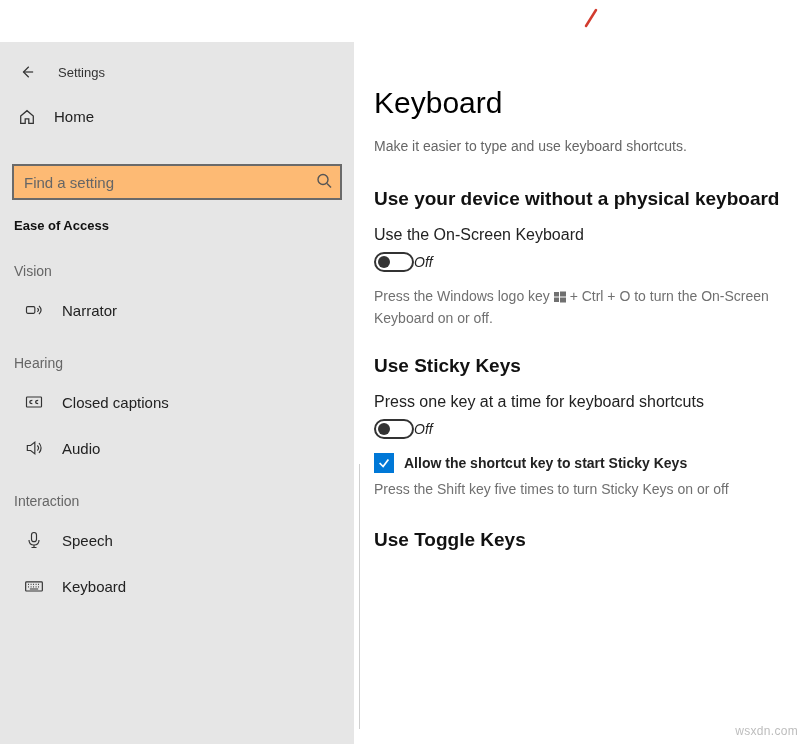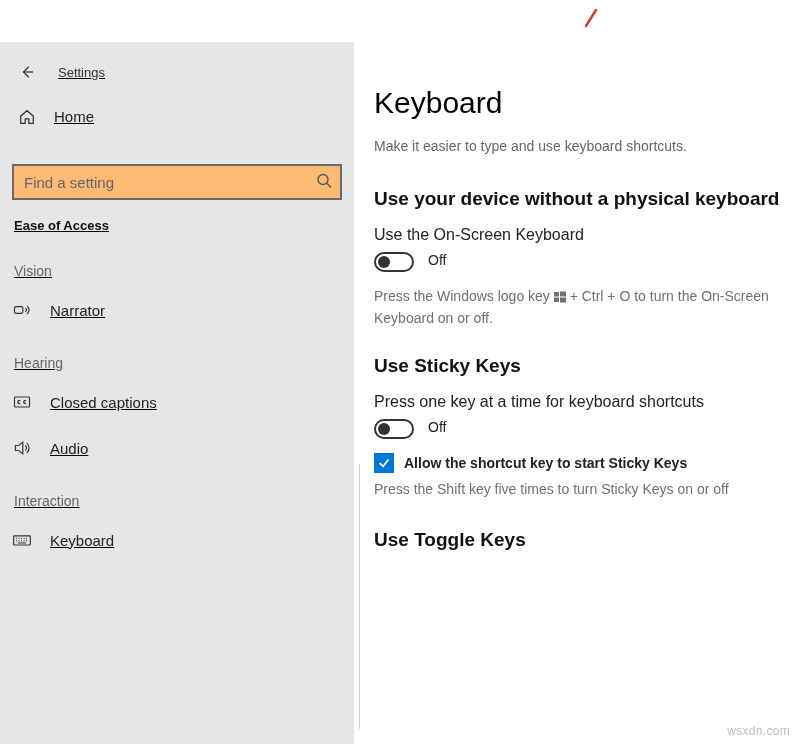--- a/index.html
+++ b/index.html
@@ -29,21 +29,20 @@
       display: flex;
       height: 702px;
     }
     
     .sidebar {
       width: 354px;
       background: #e6e6e6;
       display: flex;
       flex-direction: column;
       padding-top: 8px;
-      text-decoration: underline;
     }
     .header-row {
       display: flex;
       align-items: center;
       height: 44px;
       padding-left: 20px;
       gap: 24px;
       color: #333;
     }
     .back-arrow { width: 14px; height: 14px; display: flex; align-items:center; justify-content:center; }
@@ -89,21 +88,21 @@
     }
     .group-label {
       font-size: 14px;
       color: #666;
       padding: 22px 14px 8px 14px;
     }
     .nav-item {
       display: flex;
       align-items: center;
       gap: 18px;
-      padding: 0 12px;
+      padding: 0 24px;
       height: 46px;
       font-size: 15px;
       color: #222;
       cursor: default;
     }
     .nav-item .icon { width: 20px; height: 20px; display:flex; align-items:center; justify-content:center; color:#333; }
     
     .divider-line {
       position: absolute;
       left: 359px;
@@ -115,38 +114,38 @@
     .main {
       flex: 1;
       padding: 20px 0 0 20px;
       position: relative;
       overflow: hidden;
     }
     .page-title { font-size: 30px; font-weight: 400; margin-top: 24px; margin-bottom: 18px; }
     .page-desc { font-size: 14px; color: #666; margin-bottom: 34px; }
     .section-title { font-size: 19px; font-weight: 700; margin-bottom: 16px; color:#111; }
     .field-label { font-size: 16px; color: #222; margin-bottom: 8px; }
-    .toggle-row { display: flex; gap: 14px; margin-bottom: 14px; }
+    .toggle-row { display: flex; align-items: center; margin-bottom: 14px; font-style: italic; }
     .toggle {
       width: 40px; height: 20px; border: 2px solid #333; border-radius: 12px; position: relative; background: #fff;
     }
     .toggle::after {
       content: ""; position: absolute; left: 2px; top: 2px; width: 12px; height: 12px; border-radius: 50%; background: #333;
     }
     .toggle-state { font-size: 14px; color:#222; }
     .hint { font-size: 14px; color: #707070; line-height: 1.45; margin-bottom: 26px; }
     .checkbox-row { display: flex; align-items: center; gap: 10px; margin-bottom: 6px; margin-top: 4px;}
     .checkbox {
       width: 20px; height: 20px; background: #0078d7; display:flex; align-items:center; justify-content:center;
     }
     .inline-winlogo { display:inline-block; vertical-align: -2px; }
     .watermark {
       position: absolute;
       bottom: 6px;
-      right: 10px;
+      right: 2px;
       font-size: 12px;
       color: #bdbdbd;
       letter-spacing: 0.3px;
     }
   </style>
 </head>
 <body>
 
 <div class="top-blank">
   <svg class="red-mark" viewBox="0 0 14 20">
@@ -216,20 +215,30 @@
         <svg width="20" height="20" viewBox="0 0 24 24">
             <path d="M4 9 H8 L13 5 V19 L8 15 H4 Z" fill="none" stroke="#333" stroke-width="1.4"></path>
             <path d="M16 9 Q19 12 16 15" stroke="#333" stroke-width="1.4" fill="none"></path>
             <path d="M18 6 Q23 12 18 18" stroke="#333" stroke-width="1.4" fill="none"></path>
           </svg>
       </span>
       <span>Audio</span>
     </div>
 
     <div class="group-label">Interaction</div>
+    <div class="nav-item">
+      <span class="icon">
+        <svg width="20" height="20" viewBox="0 0 24 24">
+            <rect x="9" y="3" width="6" height="11" rx="3" fill="none" stroke="#333" stroke-width="1.4"></rect>
+            <path d="M6 12 Q6 18 12 18 Q18 18 18 12" stroke="#333" stroke-width="1.4" fill="none"></path>
+            <path d="M12 18 V21 M9 21 H15" stroke="#333" stroke-width="1.4"></path>
+          </svg>
+      </span>
+      <span>Speech</span>
+    </div>
     <div class="nav-item">
       <span class="icon">
         <svg width="20" height="20" viewBox="0 0 24 24">
             <rect x="2" y="7" width="20" height="11" rx="1" fill="none" stroke="#333" stroke-width="1.4"></rect>
             <path d="M5 10h1M8 10h1M11 10h1M14 10h1M17 10h1M5 13h1M8 13h1M11 13h1M14 13h1M17 13h1M7 15.5h10" stroke="#333" stroke-width="1.3"></path>
           </svg>
       </span>
       <span>Keyboard</span>
     </div>
   </div>

